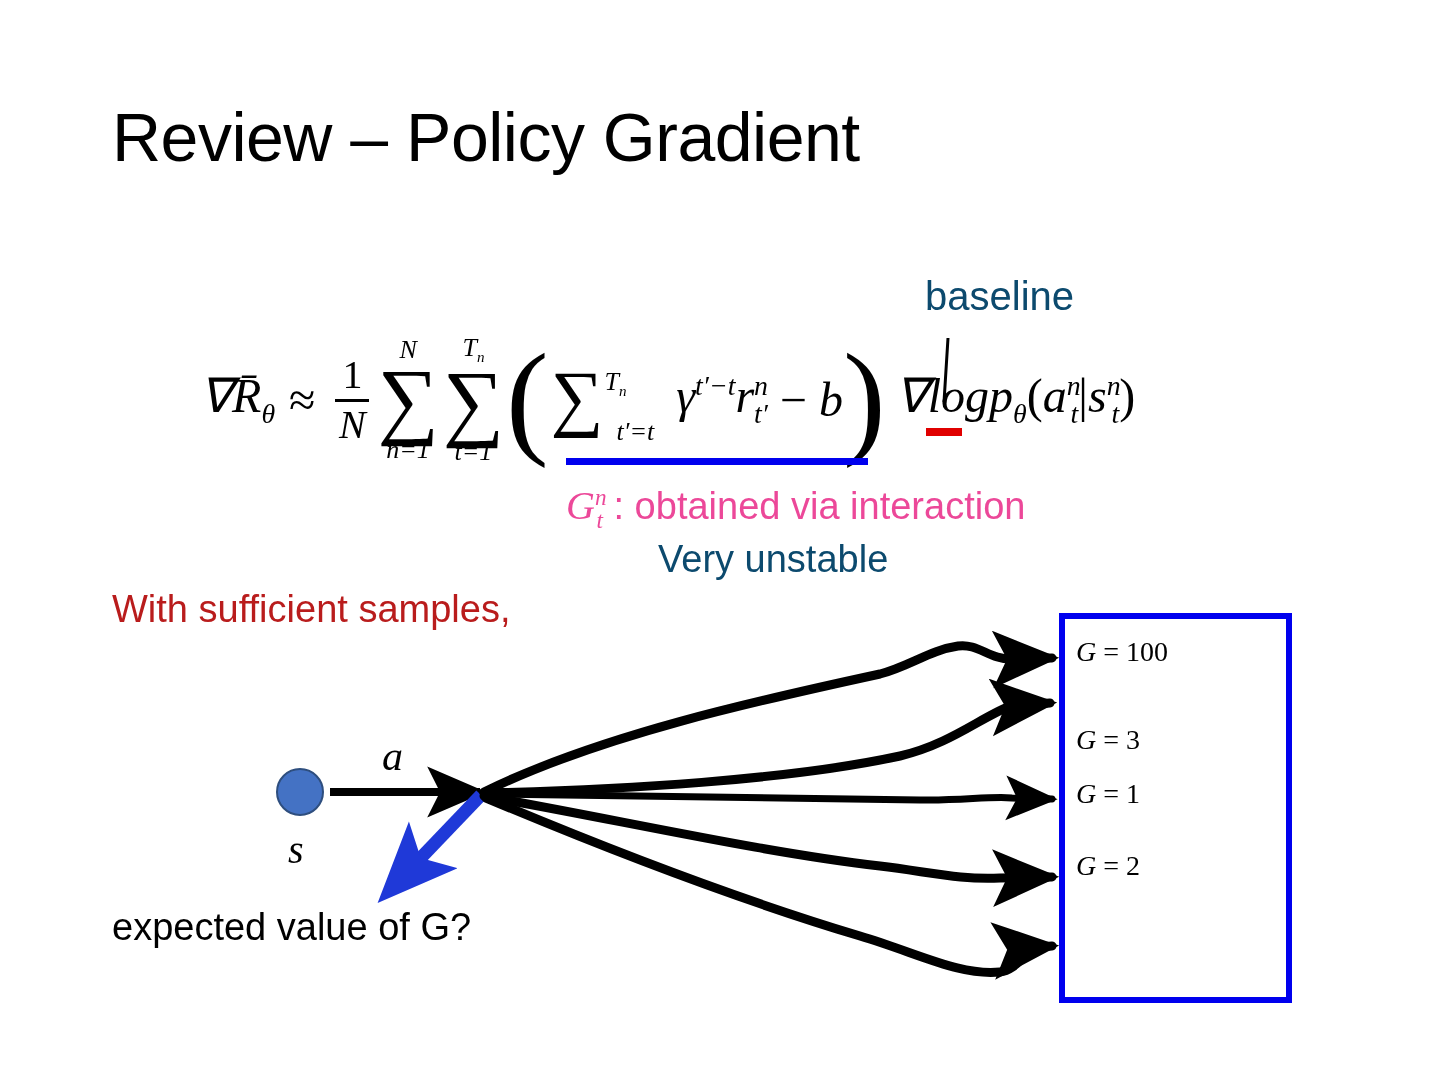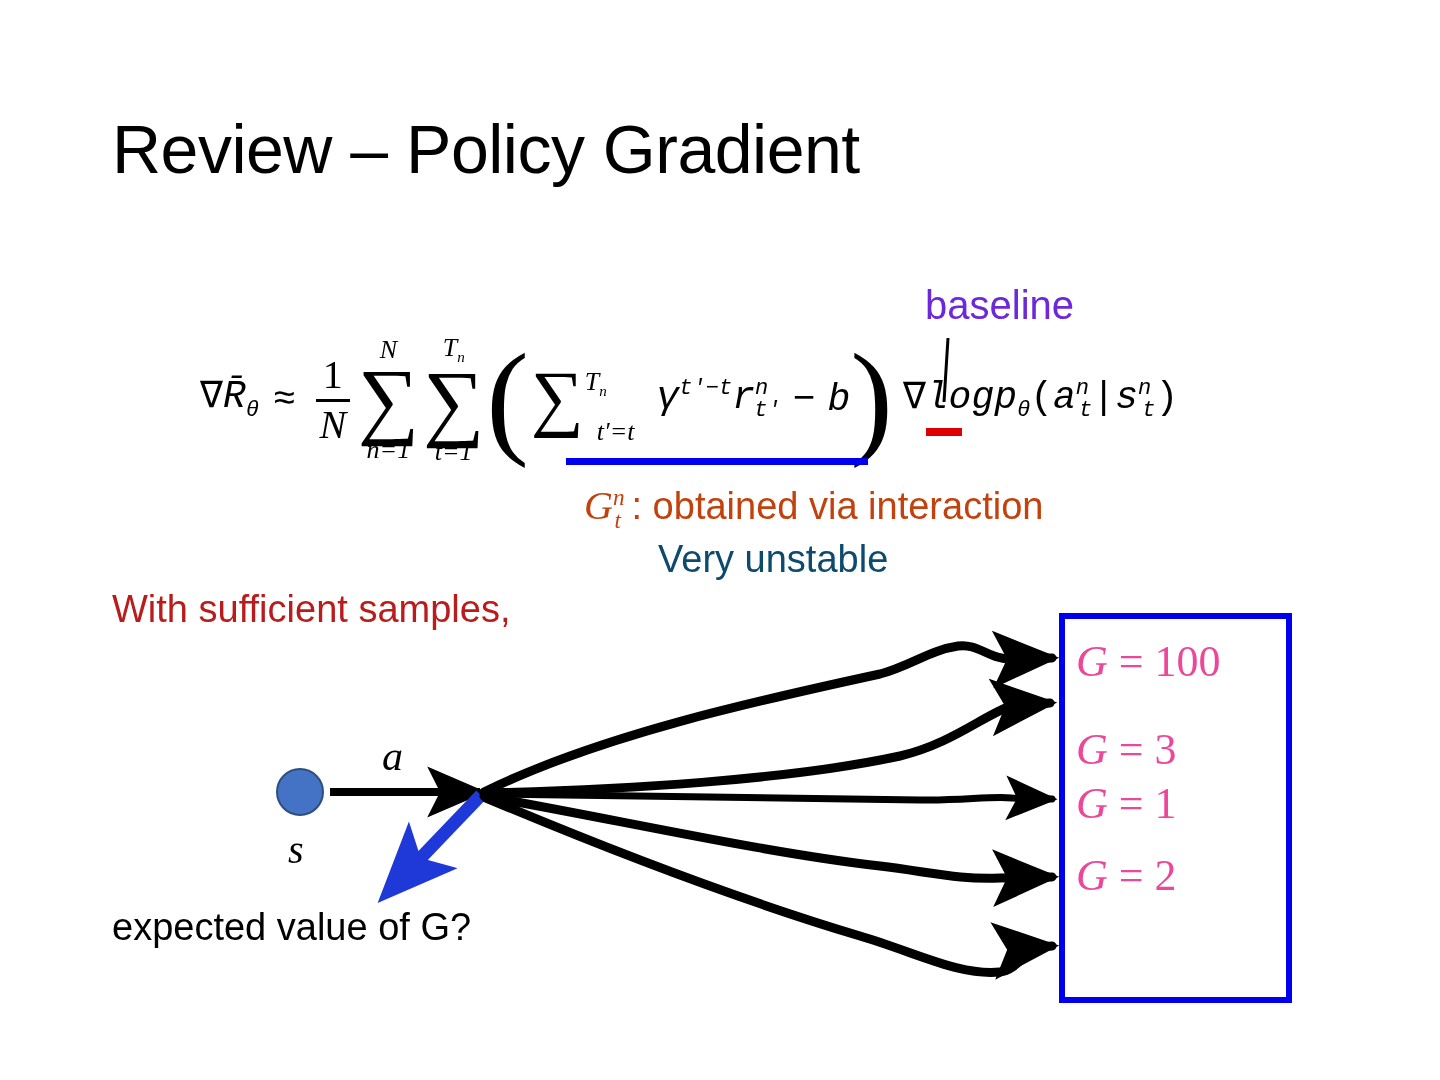--- a/index.html
+++ b/index.html
@@ -14,44 +14,44 @@
     background: #ffffff;
     overflow: hidden;
     font-family: "Liberation Sans", sans-serif;
     color: #000000;
   }
 
   
   #title {
     position: absolute;
     left: 112px;
-    top: 110px;
+    top: 98px;
     font-size: 68px;
     font-weight: 400;
     letter-spacing: -0.5px;
     color: #000000;
     white-space: nowrap;
   }
   .sup  { font-size: 0.58em; vertical-align: super; font-style: italic; margin-top: 25px; }
   .sub  { font-size: 0.58em; vertical-align: sub;   font-style: italic; }
 
   
   #formula {
     position: absolute;
     left: 200px;
     top: 330px;
     height: 140px;
     display: flex;
     align-items: center;
     white-space: nowrap;
   }
   .fpart {
-    font-family: Liberation Mono, monospace;
-    font-style: italic;
-    font-size: 38px;
+    font-family: Liberation Serif, serif;
+    font-style: italic;
+    font-size: 48px;
     line-height: 1;
   }
   .frac {
     display: inline-flex;
     flex-direction: column;
     align-items: center;
     justify-content: center;
     font-family: "Liberation Serif", serif;
     font-style: italic;
     font-size: 40px;
@@ -132,34 +132,34 @@
     top: 428px;
     width: 36px;
     height: 8px;
     background: #E00000;
   }
 
   
   #baseline-label {
     position: absolute;
     left: 925px;
-    top: 283px;
+    top: 274px;
     font-size: 40px;
-    color: #6d28d9;
+    color: #0c4a6e;
     white-space: nowrap;
   }
 
   
   #g-note {
     position: absolute;
-    left: 584px;
+    left: 566px;
     top: 482px;
     font-size: 38px;
     white-space: nowrap;
-    color: #c2410c;
+    color: #ec4899;
   }
   #g-note .gsym {
     font-family: "Liberation Serif", serif;
     font-style: italic;
     font-size: 40px;
   }
   #unstable {
     position: absolute;
     left: 658px;
     top: 538px;
@@ -227,22 +227,22 @@
     width: 233px;
     height: 390px;
     border: 6px solid #0000EE;
     box-sizing: border-box;
     background: transparent;
   }
   .value-item {
     position: absolute;
     font-family: "Liberation Serif", serif;
     font-style: italic;
-    font-size: 44px;
-    color: #ec4899;
+    font-size: 28px;
+    color: #000000;
     white-space: nowrap;
     left: 1076px;
   }
   .value-item .num { font-style: normal; }
 
   
   #overlay {
     position: absolute;
     left: 0;
     top: 0;

